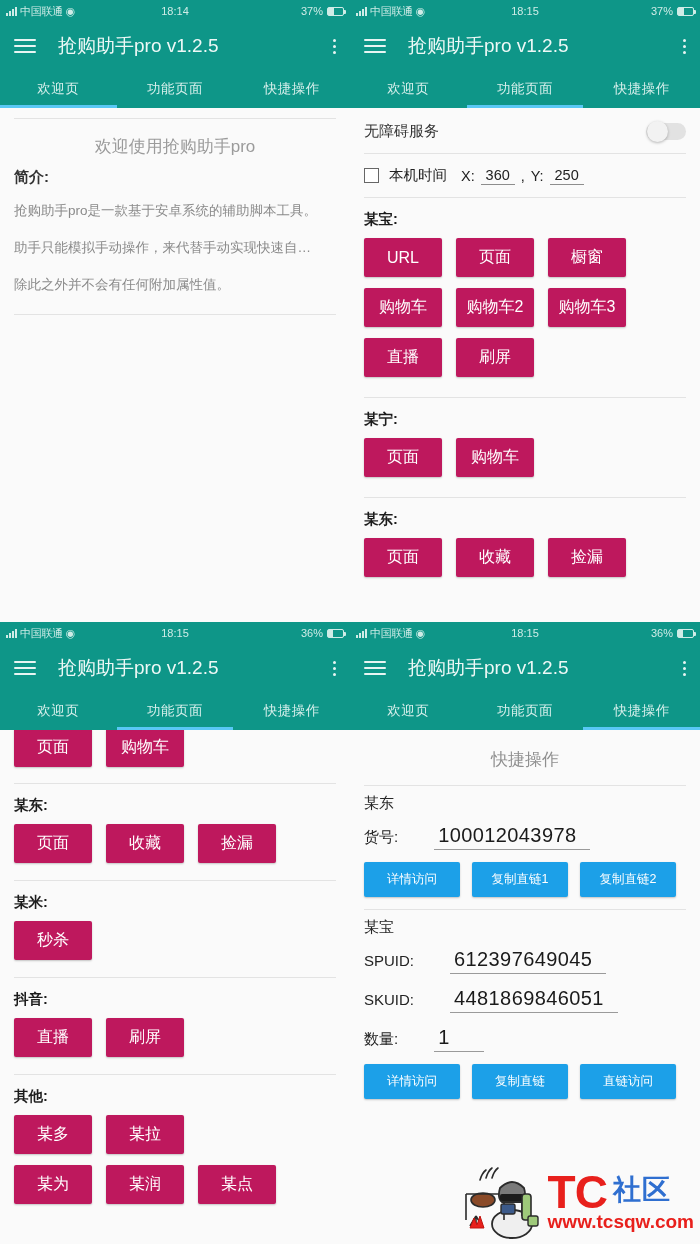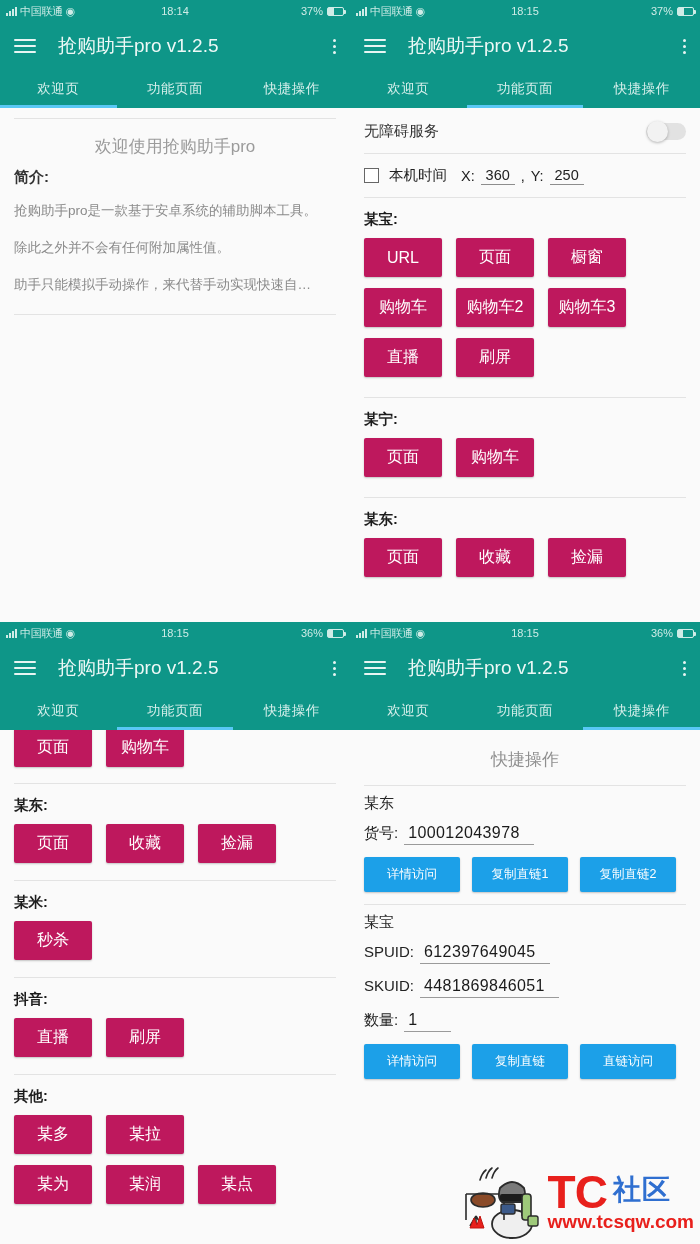--- a/index.html
+++ b/index.html
@@ -151,21 +151,21 @@
     white-space: nowrap;
   }
 
   
   .quick-title { text-align: center; color: #8f8f8f; font-size: 17px; padding: 18px 0 14px; }
   .q-group-name { font-size: 15px; color: #262626; padding: 8px 0 6px; }
   .q-field { display: flex; align-items: baseline; gap: 6px; font-size: 15px; color: #222; padding: 5px 0 8px; }
   .q-field .k { white-space: nowrap; }
   .q-field .v {
     border-bottom: 1px solid #9a9a9a; padding: 0 14px 2px 4px; color: #1a1a1a;
-    font-size: 16px; letter-spacing: 0.4px;
+    font-size: 20px; letter-spacing: 0.4px; margin-left: 30px;
   }
   .q-field .v.short { padding-right: 34px; }
   .q-btnrow { display: flex; gap: 12px; padding: 4px 0 12px; }
   .q-btn {
     background: #1CA0E8; color: #fff; font-size: 12.5px; border: none;
     border-radius: 2px; padding: 9px 0; width: 96px; text-align: center;
     cursor: pointer; box-shadow: 0 1px 2px rgba(0,0,0,.22); white-space: nowrap;
   }
 
   
@@ -228,22 +228,22 @@
       <div class="tab">功能页面</div>
       <div class="tab">快捷操作</div>
       <div class="tab-indicator ind-0"></div>
     </div>
     <div class="content">
       <div class="scroll-inner">
         <div class="hr" style="margin-top:10px"></div>
         <div class="welcome-title">欢迎使用抢购助手pro</div>
         <div class="intro-label">简介:</div>
         <div class="intro-p">抢购助手pro是一款基于安卓系统的辅助脚本工具。</div>
+        <div class="intro-p">助手只能模拟手动操作，来代替手动实现快速自…</div>
         <div class="intro-p">除此之外并不会有任何附加属性值。</div>
-        <div class="intro-p">助手只能模拟手动操作，来代替手动实现快速自…</div>
         <div class="hr" style="margin-top:8px"></div>
       </div>
     </div>
   </div>
 
   <div class="panel">
     <div class="statusbar">
       <div class="sb-left">
         <span class="sig">
             <i></i>

